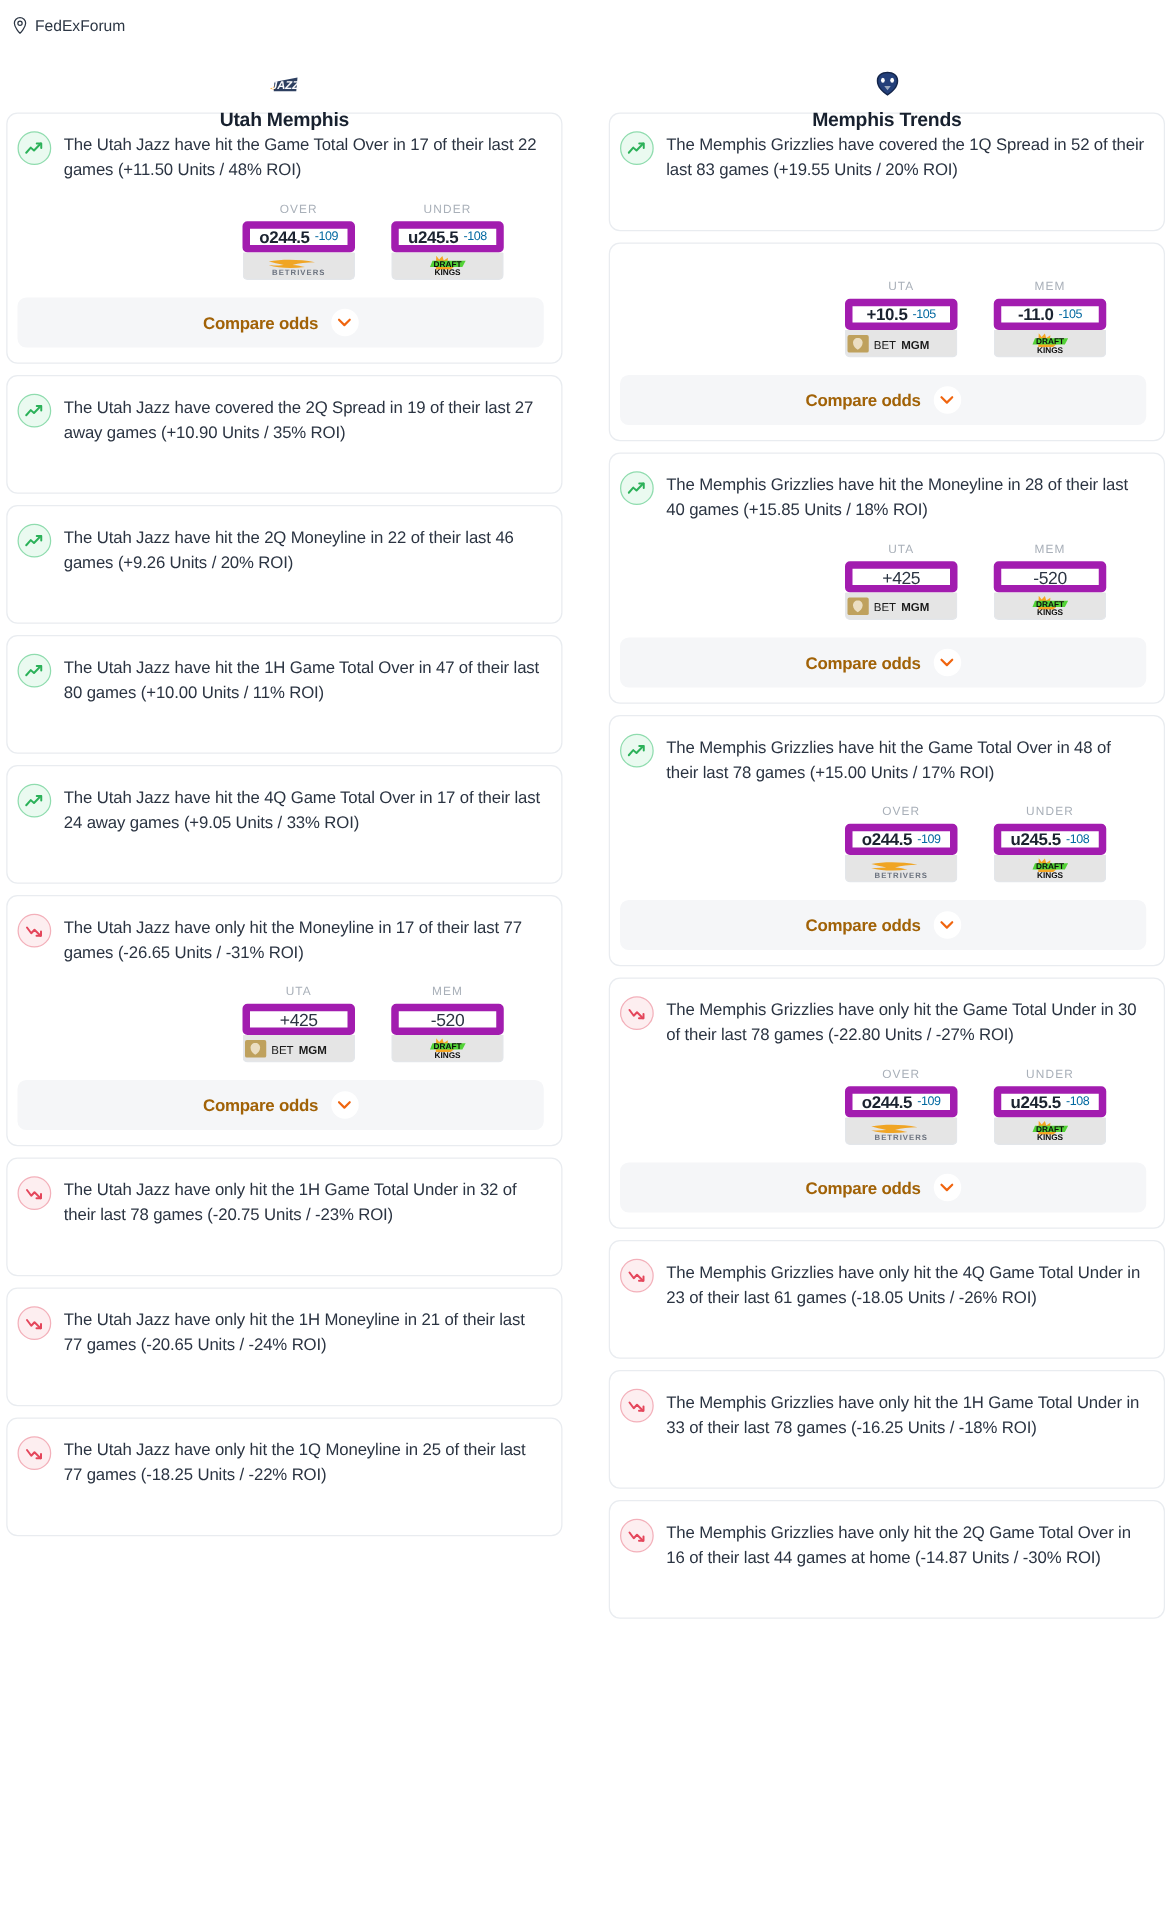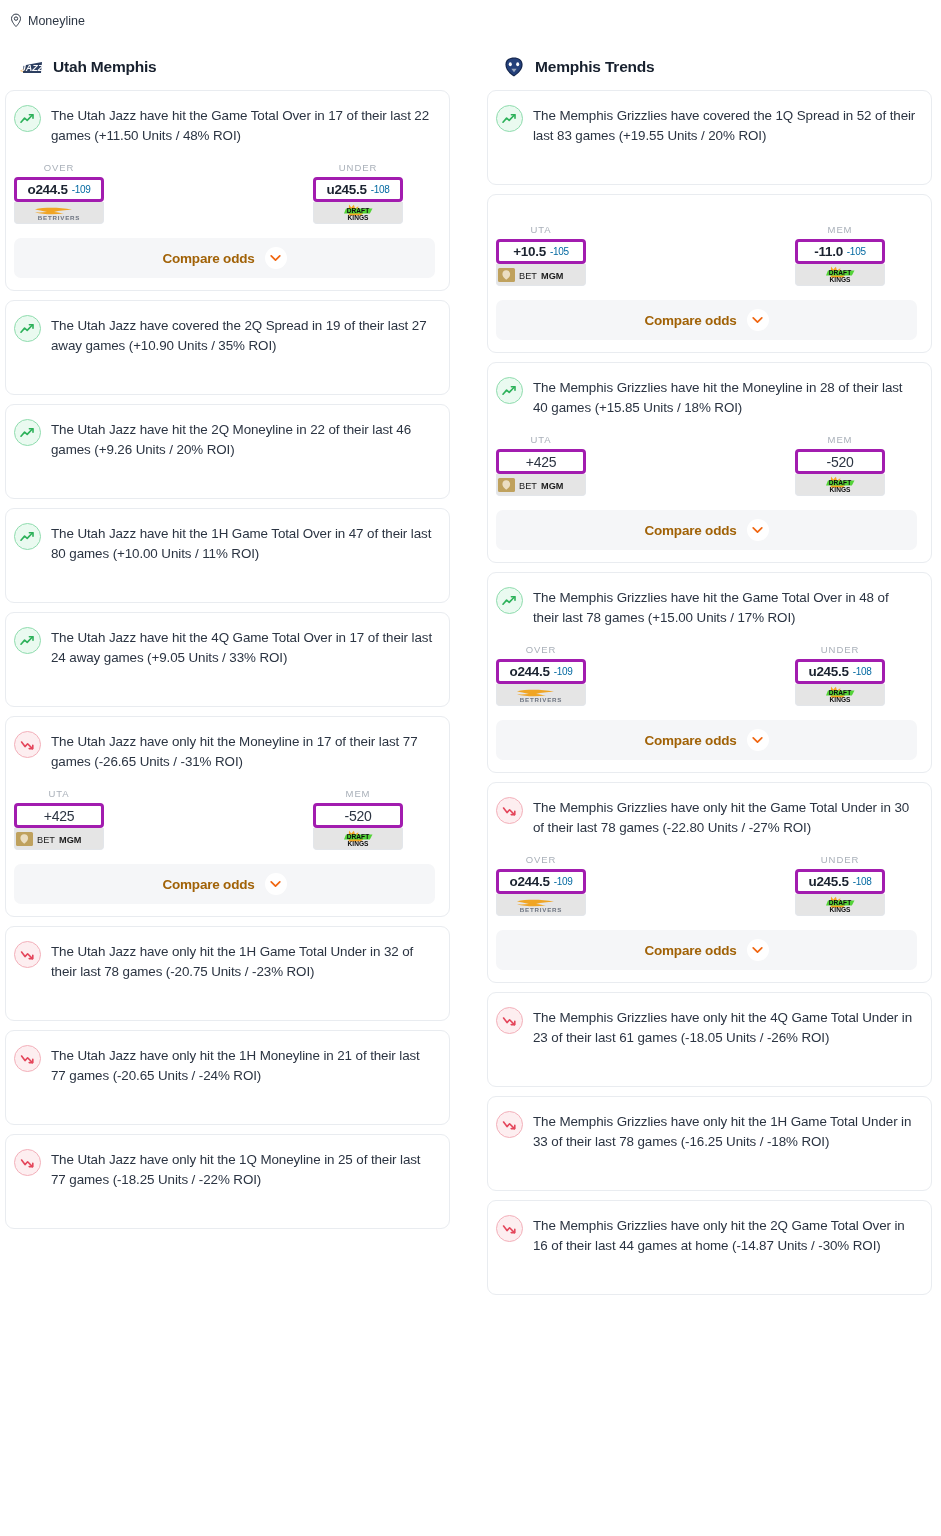--- a/index.html
+++ b/index.html
@@ -41,20 +41,21 @@
   }
   .col { width: 445px; flex: 0 0 445px; }
 
   .col-head {
     display: flex;
     align-items: center;
     gap: 8px;
     padding: 0 14px 0 14px;
     height: 26px;
     margin-bottom: 10px;
+    flex-direction: column;
   }
   .col-head .team-mark { width: 26px; height: 22px; display: block; flex: 0 0 26px; }
   .col-head .col-title {
     font-size: 15.5px;
     font-weight: 700;
     color: #17202e;
     letter-spacing: -0.2px;
   }
 
   
@@ -88,36 +89,36 @@
     font-size: 13.4px;
     line-height: 20px;
     color: #2b3442;
     letter-spacing: -0.1px;
     padding-top: 2px;
   }
 
   
   .odds-wrap {
     display: flex;
-    justify-content: space-between;
+    justify-content: flex-end;
     gap: 29px;
     margin-top: 16px;
     padding-right: 32px;
   }
   .odds-col { width: 90px; }
   .odds-label {
     text-align: center;
     font-size: 9.5px;
     letter-spacing: 0.9px;
     color: #a9b0b9;
     margin-bottom: 4px;
     text-transform: uppercase;
   }
   .odds-box {
-    border: 3px solid #a21caf;
+    border: 6px solid #a21caf;
     border-radius: 4px;
     height: 25px;
     display: flex;
     align-items: center;
     justify-content: center;
     gap: 4px;
     background: #fff;
     white-space: nowrap;
   }
   .odds-line { font-size: 13.5px; font-weight: 700; color: #1b2330; letter-spacing: -0.3px; }
@@ -162,21 +163,21 @@
 <body>
 
 <div class="page-head">
   <div class="venue-row">
     <span>
       <svg width="12" height="15" viewBox="0 0 12 15" fill="none">
         <path d="M6 1.1C3.5 1.1 1.5 3.1 1.5 5.6c0 3.2 4.1 7.6 4.3 7.8.1.1.3.1.4 0 .2-.2 4.3-4.6 4.3-7.8 0-2.5-2-4.5-4.5-4.5z" stroke="#2c3644" stroke-width="1" fill="none"></path>
         <circle cx="6" cy="5.6" r="1.7" stroke="#2c3644" stroke-width="1" fill="none"></circle>
       </svg>
     </span>
-    <span>Moneyline</span>
+    <span>FedExForum</span>
   </div>
 </div>
 
 <div class="columns" id="columns">
     <div class="col">
       <div class="col-head">
         <svg class="team-mark" viewBox="0 0 26 22">
           <path d="M1 15 L8 11 L6 16 Z" fill="#f9a01b"></path>
           <path d="M4.5 9.5 L23 6 L22 17 L4 17 Z" fill="#1b2f52" opacity="0.92"></path>
           <text x="13" y="15" font-family="Liberation Sans, sans-serif" font-size="9" font-weight="700" font-style="italic" fill="#f9f9fb" text-anchor="middle">JAZZ</text>

